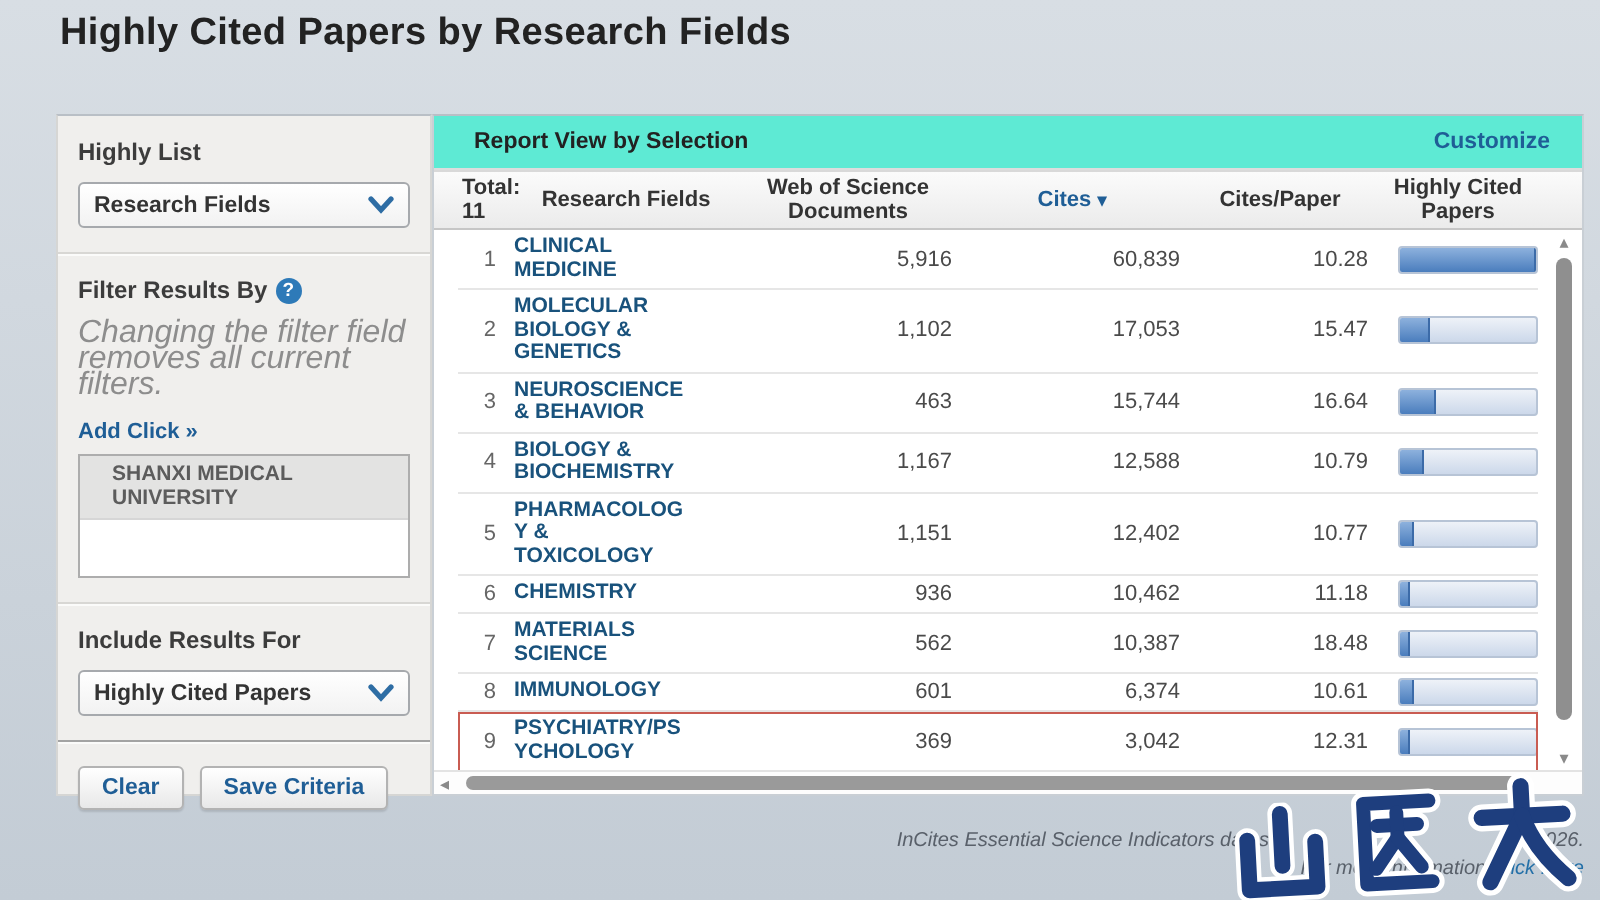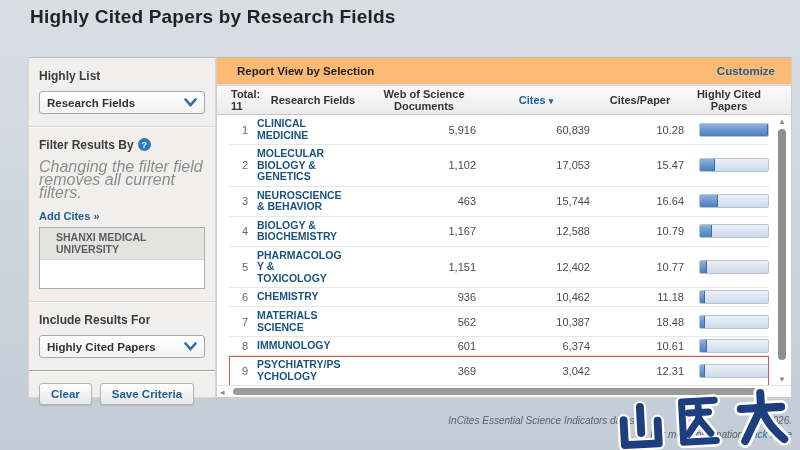--- a/index.html
+++ b/index.html
@@ -53,21 +53,21 @@
     padding:4px 11px; cursor:pointer; box-shadow:0 1px 1px rgba(0,0,0,.12);
   }
   
   .report {
     position:absolute; left:216px; top:57px; width:576px; height:341px;
     background:#fff; border:1px solid #c9cfd5; border-top-color:#b9bfc6;
     display:flex; flex-direction:column; overflow:hidden;
   }
   .report-bar {
     height:27px; flex:0 0 27px; display:flex; align-items:center; justify-content:space-between;
-    padding:0 16px 0 20px; border-bottom:1px solid #dddddd; background:#fdba74;
+    padding:0 16px 0 20px; border-bottom:1px solid #dddddd; background:#5eead4;
   }
   .report-title { font-size:11.5px; font-weight:bold; color:#222; }
   .customize { font-size:11.5px; font-weight:bold; color:#1f5e96; cursor:pointer; }
   .hdr-row {
     flex:0 0 30px; display:grid; grid-template-columns:28px 112px 110px 114px 94px 84px;
     padding:0 22px 0 12px; align-items:center;
     background:linear-gradient(#fbfbfb,#ebebeb);
     border-top:1px solid #d9d9d9; border-bottom:1px solid #c6c6c6;
   }
   .hcell { font-size:11px; font-weight:bold; color:#333; text-align:center; line-height:12px; white-space:pre-line; }
@@ -131,21 +131,21 @@
           </svg>
       </span>
     </div>
   </div>
 
   <div class="side-section">
     <div class="side-label">
       <span>Filter Results By</span><span class="help-icon">?</span>
     </div>
     <div class="filter-note">Changing the filter field removes all current filters.</div>
-    <span class="add-filter">Add Cites »</span>
+    <span class="add-filter">Add Click »</span>
     <div class="listbox">
       <div class="opt">SHANXI MEDICAL UNIVERSITY</div>
     </div>
   </div>
 
   <div class="side-section">
     <div class="side-label">Include Results For</div>
     <div class="select">
       <span class="sel-text">Highly Cited Papers</span>
       <span class="chev">

